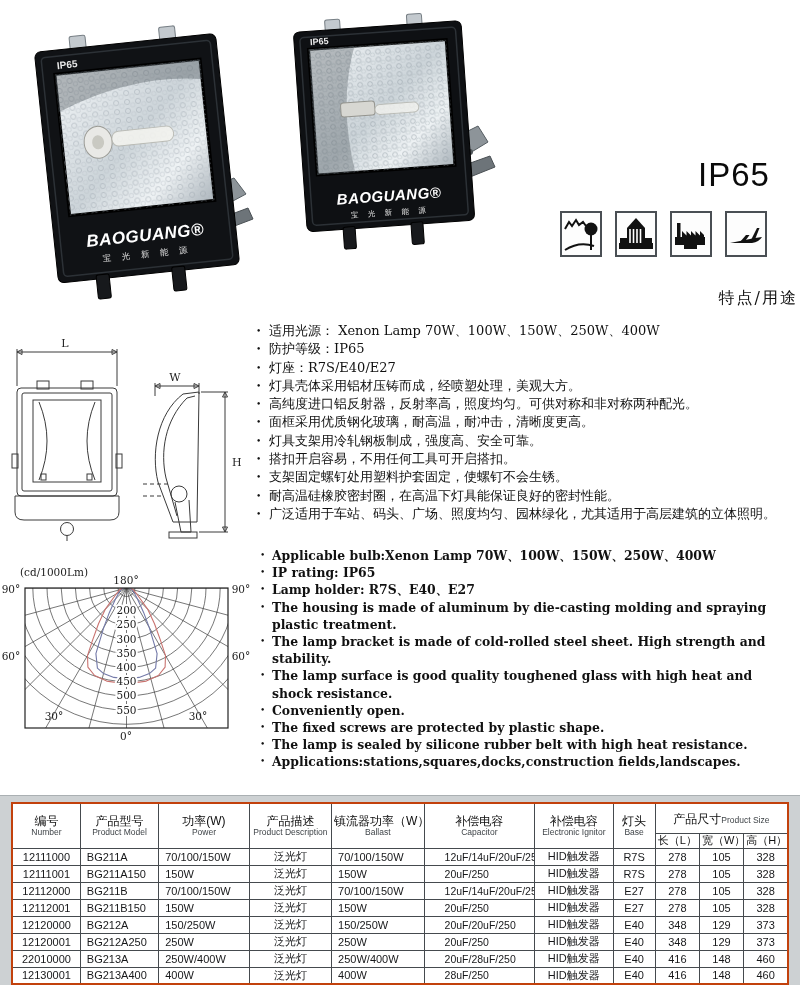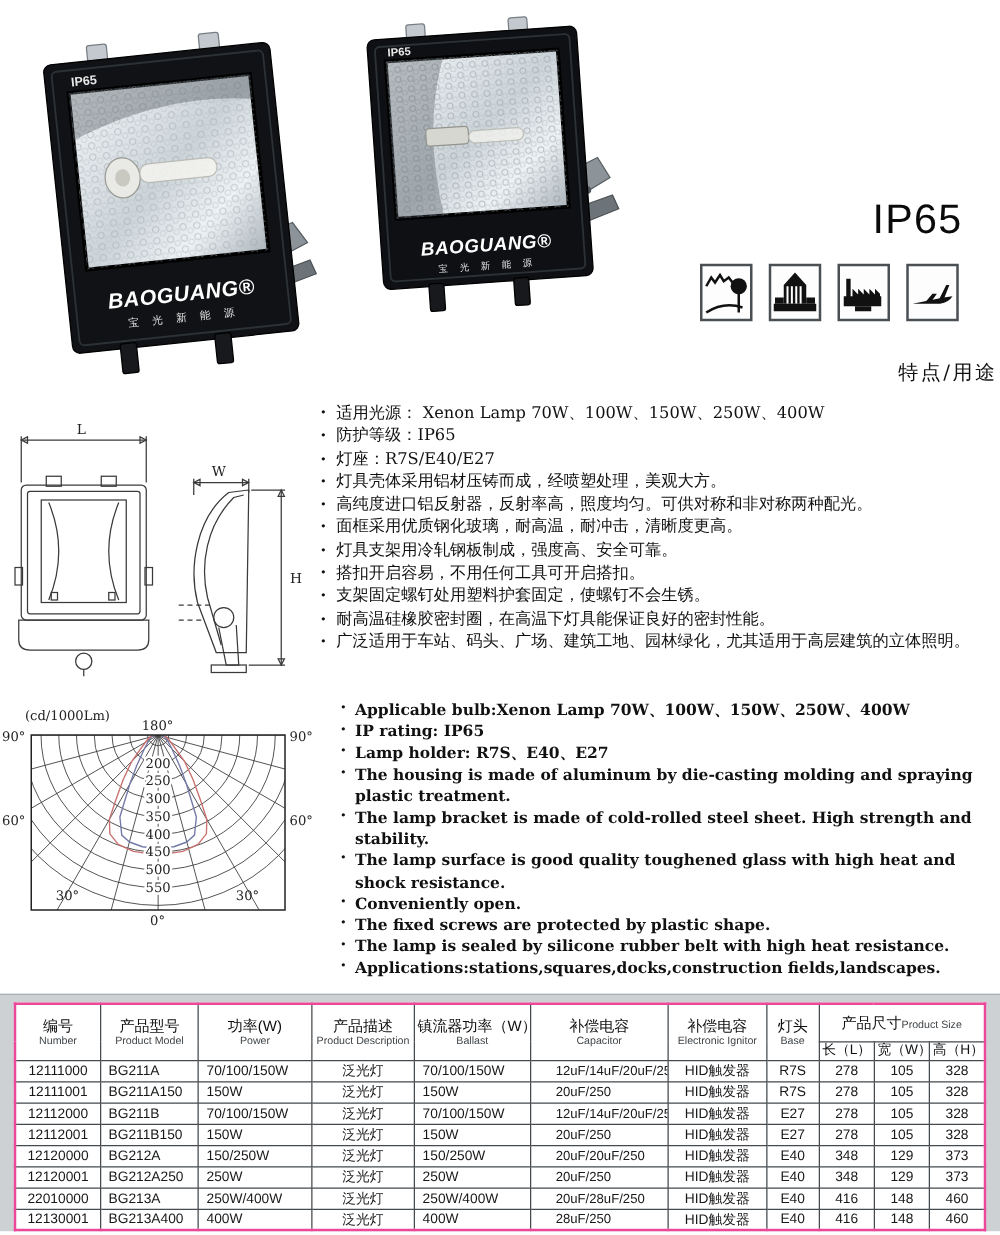--- a/index.html
+++ b/index.html
@@ -19,41 +19,41 @@
 
   
   .cn-section{position:absolute;left:256px;top:288px;width:542px;}
   .cn-title{font-size:16px;letter-spacing:2px;margin:0 0 13px 0;font-weight:400;text-align:right;}
   .cn-list{list-style:none;margin:0;padding:0;}
   .cn-list li{position:relative;padding-left:13px;font-size:13px;line-height:18.3px;}
   .cn-list li::before{content:"•";position:absolute;left:0;top:0;font-size:9px;line-height:18.3px;}
 
   .en-section{position:absolute;left:256px;top:543px;width:544px;}
   .en-title{font-size:14.5px;font-weight:bold;margin:0 0 12px 0;}
-  .en-list{list-style:none;margin:16px;padding:0;}
+  .en-list{list-style:none;margin:4px;padding:0;}
   .en-list li{position:relative;padding-left:12px;font-size:12.4px;font-weight:600;line-height:17.2px;}
   .en-list li::before{content:"•";position:absolute;left:0;top:0;font-size:9px;line-height:17.2px;font-weight:400;}
 
   
   .drawings{position:absolute;left:3px;top:336px;}
   .polar{position:absolute;left:0px;top:556px;}
   .polar text{font-family:"DejaVu Serif",serif;font-size:10.5px;fill:#222;}
   .polar .grid{stroke:#3c3c3c;stroke-width:0.7;fill:none;}
   .drawings path,.drawings rect,.drawings line,.drawings circle,.drawings polyline
     {stroke:#3a3a3a;stroke-width:1;fill:none;}
   .drawings text{font-family:"DejaVu Serif",serif;font-size:11px;fill:#222;stroke:none;}
 
   
   .table-panel{position:absolute;left:0;top:795px;width:800px;height:190px;
                background:#cdd1d3;border-top:1px solid #aab0b3;box-sizing:border-box;}
   .spec-table{position:absolute;left:11px;top:6px;width:778px;border-collapse:collapse;
               table-layout:fixed;background:#fff;font-family:"Liberation Sans",sans-serif;}
   .spec-table th,.spec-table td{border:1px solid #454a4e;padding:0 2px;overflow:hidden;
               white-space:nowrap;}
-  .spec-table{border:2px solid #ec4899;}
+  .spec-table{border:2px solid #c2410c;}
   .spec-table thead th{font-weight:400;text-align:center;}
   .spec-table .h-cn{font-size:12px;color:#0d0d0d;line-height:14px;}
   .spec-table .h-en{font-size:8.5px;color:#3f4448;line-height:9px;font-weight:400;}
   .spec-table .size-th .h-cn{display:inline;font-size:12px;}
   .spec-table .size-th .h-en{display:inline;font-size:8.5px;}
   .spec-table .sub-th{font-size:11px;height:14px;line-height:13px;}
   .spec-table tbody tr{height:17px;}
   .spec-table tbody td{font-size:11px;color:#17181a;text-align:center;}
   .spec-table tbody td:nth-child(2),.spec-table tbody td:nth-child(3),
   .spec-table tbody td:nth-child(5),.spec-table tbody td:nth-child(6)
@@ -286,21 +286,21 @@
   <li>适用光源： Xenon Lamp 70W、100W、150W、250W、400W</li>
       <li>防护等级：IP65</li>
       <li>灯座：R7S/E40/E27</li>
       <li>灯具壳体采用铝材压铸而成，经喷塑处理，美观大方。</li>
       <li>高纯度进口铝反射器，反射率高，照度均匀。可供对称和非对称两种配光。</li>
       <li>面框采用优质钢化玻璃，耐高温，耐冲击，清晰度更高。</li>
       <li>灯具支架用冷轧钢板制成，强度高、安全可靠。</li>
       <li>搭扣开启容易，不用任何工具可开启搭扣。</li>
       <li>支架固定螺钉处用塑料护套固定，使螺钉不会生锈。</li>
       <li>耐高温硅橡胶密封圈，在高温下灯具能保证良好的密封性能。</li>
-      <li>广泛适用于车站、码头、广场、建筑工地、园林绿化，尤其适用于高层建筑的立体照明。</li>
+      <li>广泛适用于车站、码头、广场、照度均匀、园林绿化，尤其适用于高层建筑的立体照明。</li>
     </ul>
 </div>
 
 <div class="en-section">
   <ul class="en-list">
 
   <li>Applicable bulb:Xenon Lamp 70W、100W、150W、250W、400W</li>
       <li>IP rating: IP65</li>
       <li>Lamp holder: R7S、E40、E27</li>
       <li>The housing is made of aluminum by die-casting molding and spraying plastic treatment.</li>

